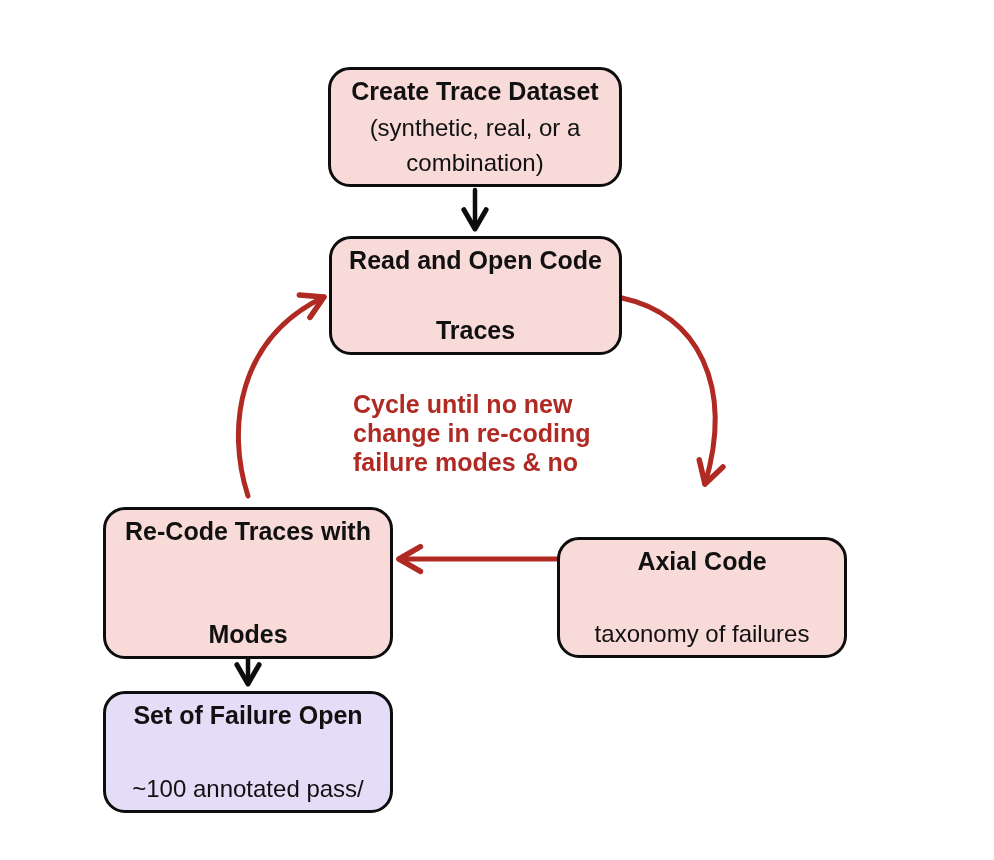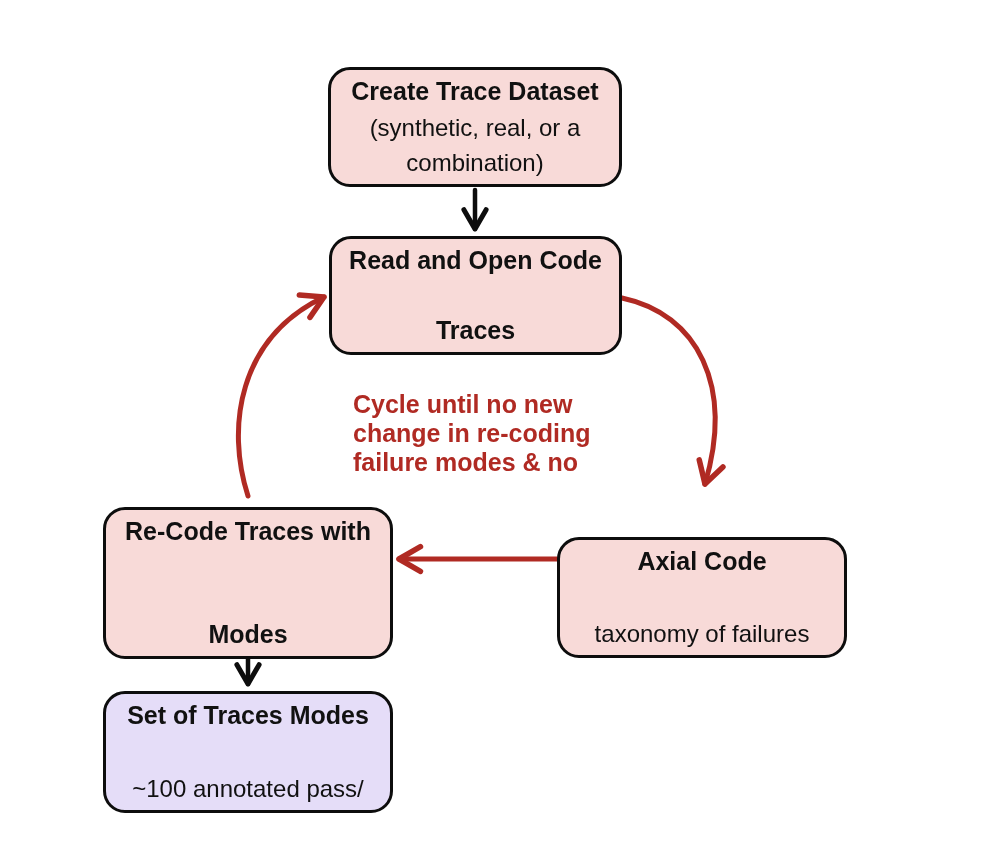--- a/index.html
+++ b/index.html
@@ -122,17 +122,17 @@
     <div class="title">Axial Code</div>
     <div class="sub">taxonomy of failures</div>
   </div>
 
   <div class="node pink" id="node-recode">
     <div class="title">Re-Code Traces with</div>
     <div class="title">Modes</div>
   </div>
 
   <div class="node purple" id="node-modes">
-    <div class="title">Set of Traces Modes</div>
+    <div class="title">Set of Failure Open</div>
     <div class="sub">~100 annotated pass/</div>
   </div>
 
 </div>
 
 </body></html>

